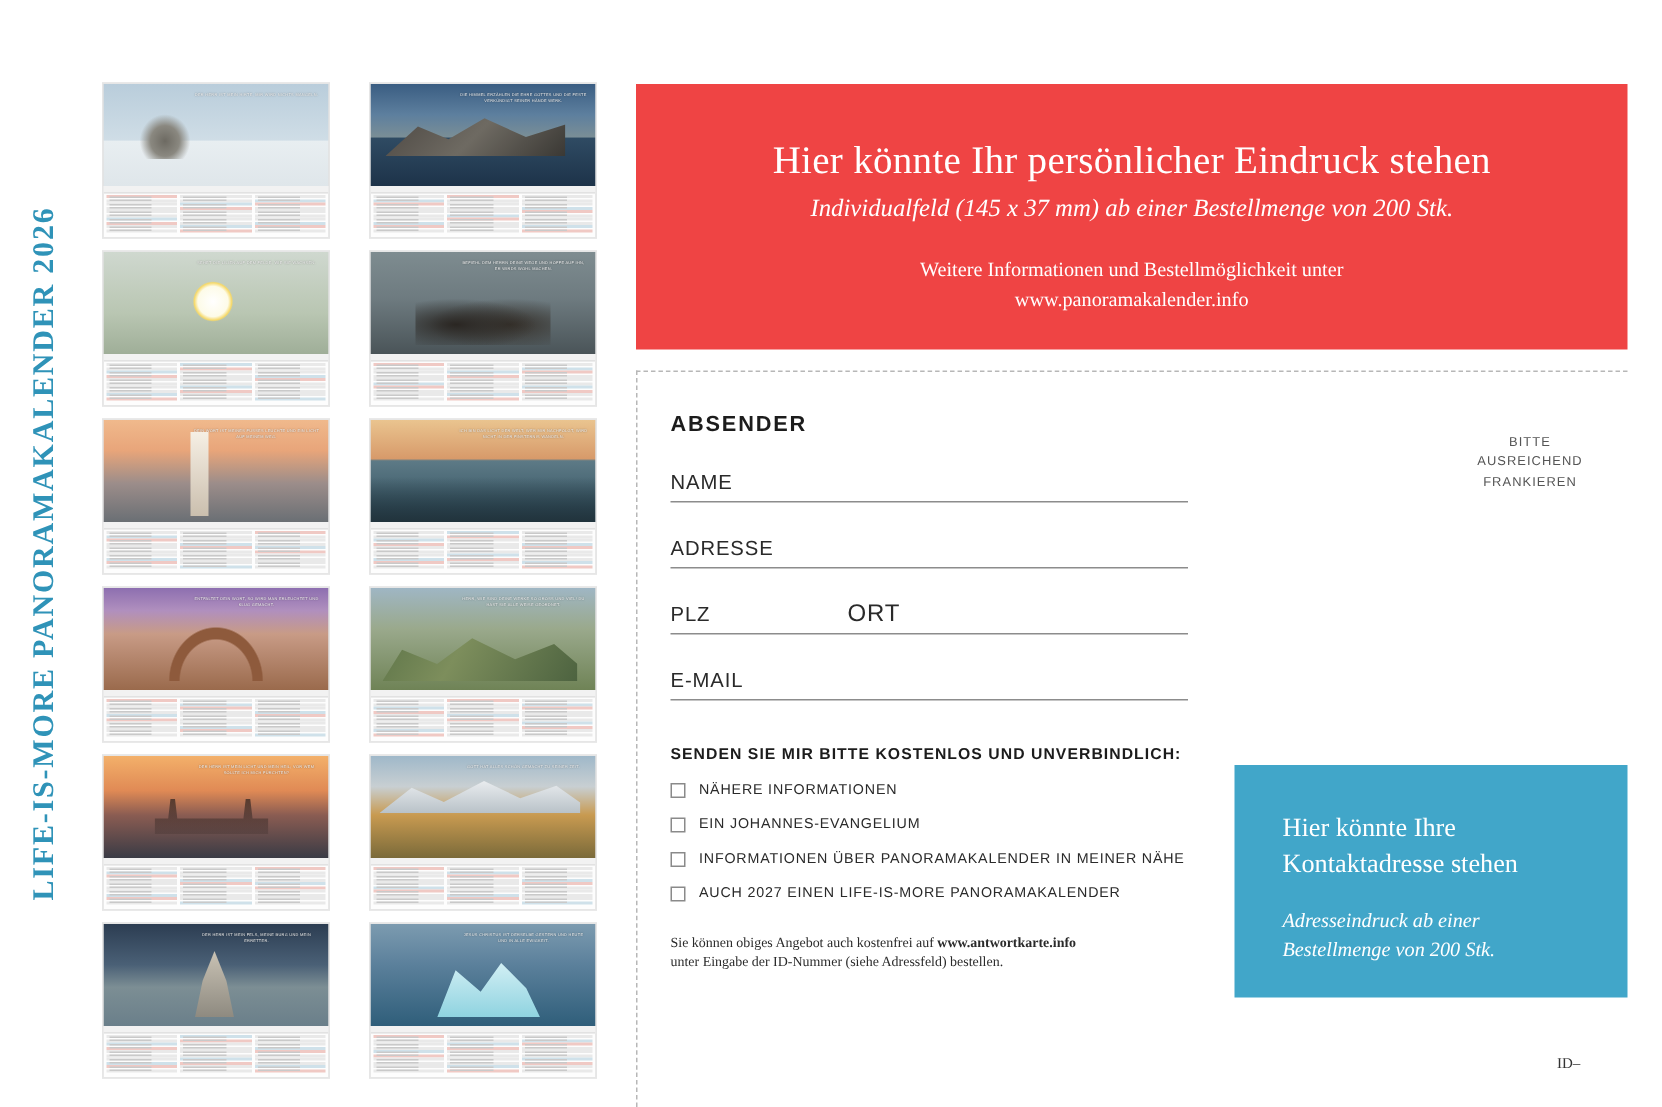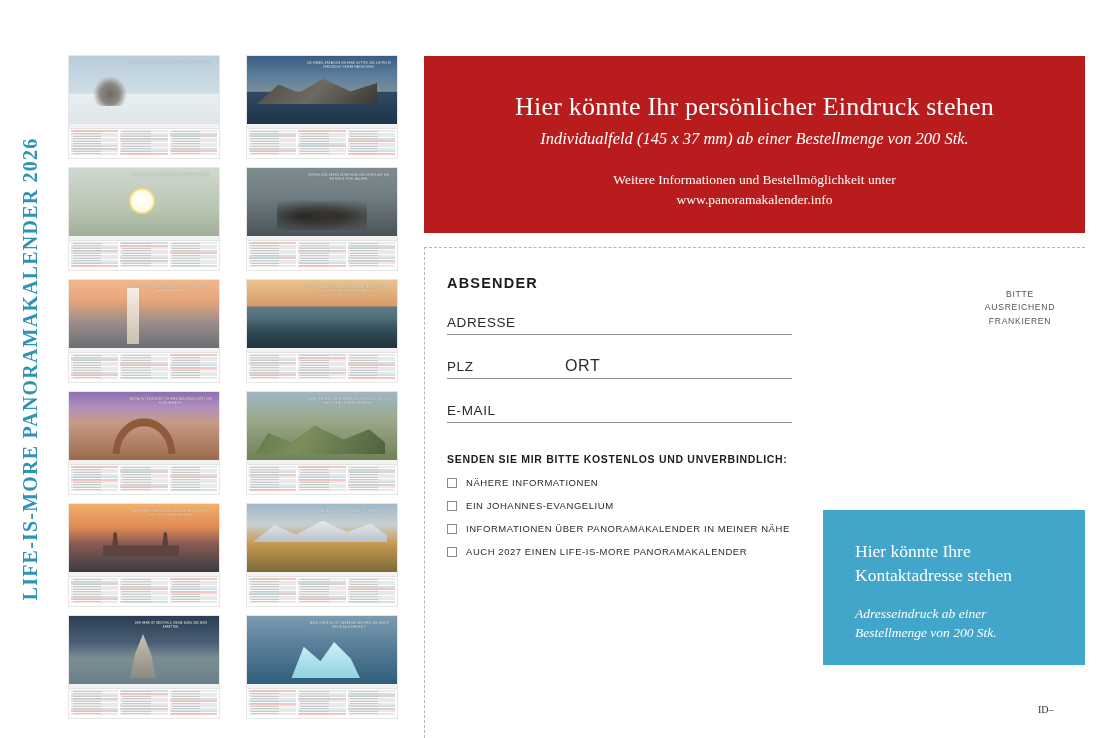--- a/index.html
+++ b/index.html
@@ -154,21 +154,21 @@
     left: 424px; top: 247px;
     width: 661px; height: 0;
     border-top: 1px dashed #b7b7b7;
   }
 
   
   .banner {
     position: absolute;
     left: 424px; top: 56px;
     width: 661px; height: 177px;
-    background: #b91c1c;
+    background: #ef4444;
     color: #ffffff;
     text-align: center;
     padding-top: 36px;
   }
   .banner .b1 {
     font-family: "Liberation Serif", serif;
     font-size: 26px;
     letter-spacing: 0.2px;
   }
   .banner .b2 {
@@ -874,20 +874,23 @@
     <div class="b1">Hier könnte Ihr persönlicher Eindruck stehen</div>
     <div class="b2">Individualfeld (145 x 37 mm) ab einer Bestellmenge von 200 Stk.</div>
     <div class="b3">Weitere Informationen und Bestellmöglichkeit unter</div>
     <div class="b4">www.panoramakalender.info</div>
   </div>
 
   <div class="form">
     <div class="form-title">ABSENDER</div>
 
     <div class="field">
+      <span class="lbl">NAME</span>
+    </div>
+    <div class="field">
       <span class="lbl">ADRESSE</span>
     </div>
     <div class="field">
       <span class="lbl">PLZ</span>
       <span class="lbl2">ORT</span>
     </div>
     <div class="field">
       <span class="lbl">E-MAIL</span>
     </div>
 
@@ -903,20 +906,24 @@
     </div>
     <div class="cb-row">
       <span class="cb"></span>
       <span class="cb-lbl">INFORMATIONEN ÜBER PANORAMAKALENDER IN MEINER NÄHE</span>
     </div>
     <div class="cb-row">
       <span class="cb"></span>
       <span class="cb-lbl">AUCH 2027 EINEN LIFE-IS-MORE PANORAMAKALENDER</span>
     </div>
 
+    <div class="note">
+      <span>Sie können obiges Angebot auch kostenfrei auf </span><b>www.antwortkarte.info</b><br>
+      <span>unter Eingabe der ID-Nummer (siehe Adressfeld) bestellen.</span>
+    </div>
   </div>
 
   <div class="stamp">
     <div>BITTE</div>
     <div>AUSREICHEND</div>
     <div>FRANKIEREN</div>
   </div>
 
   <div class="addr">
     <div class="a1">

